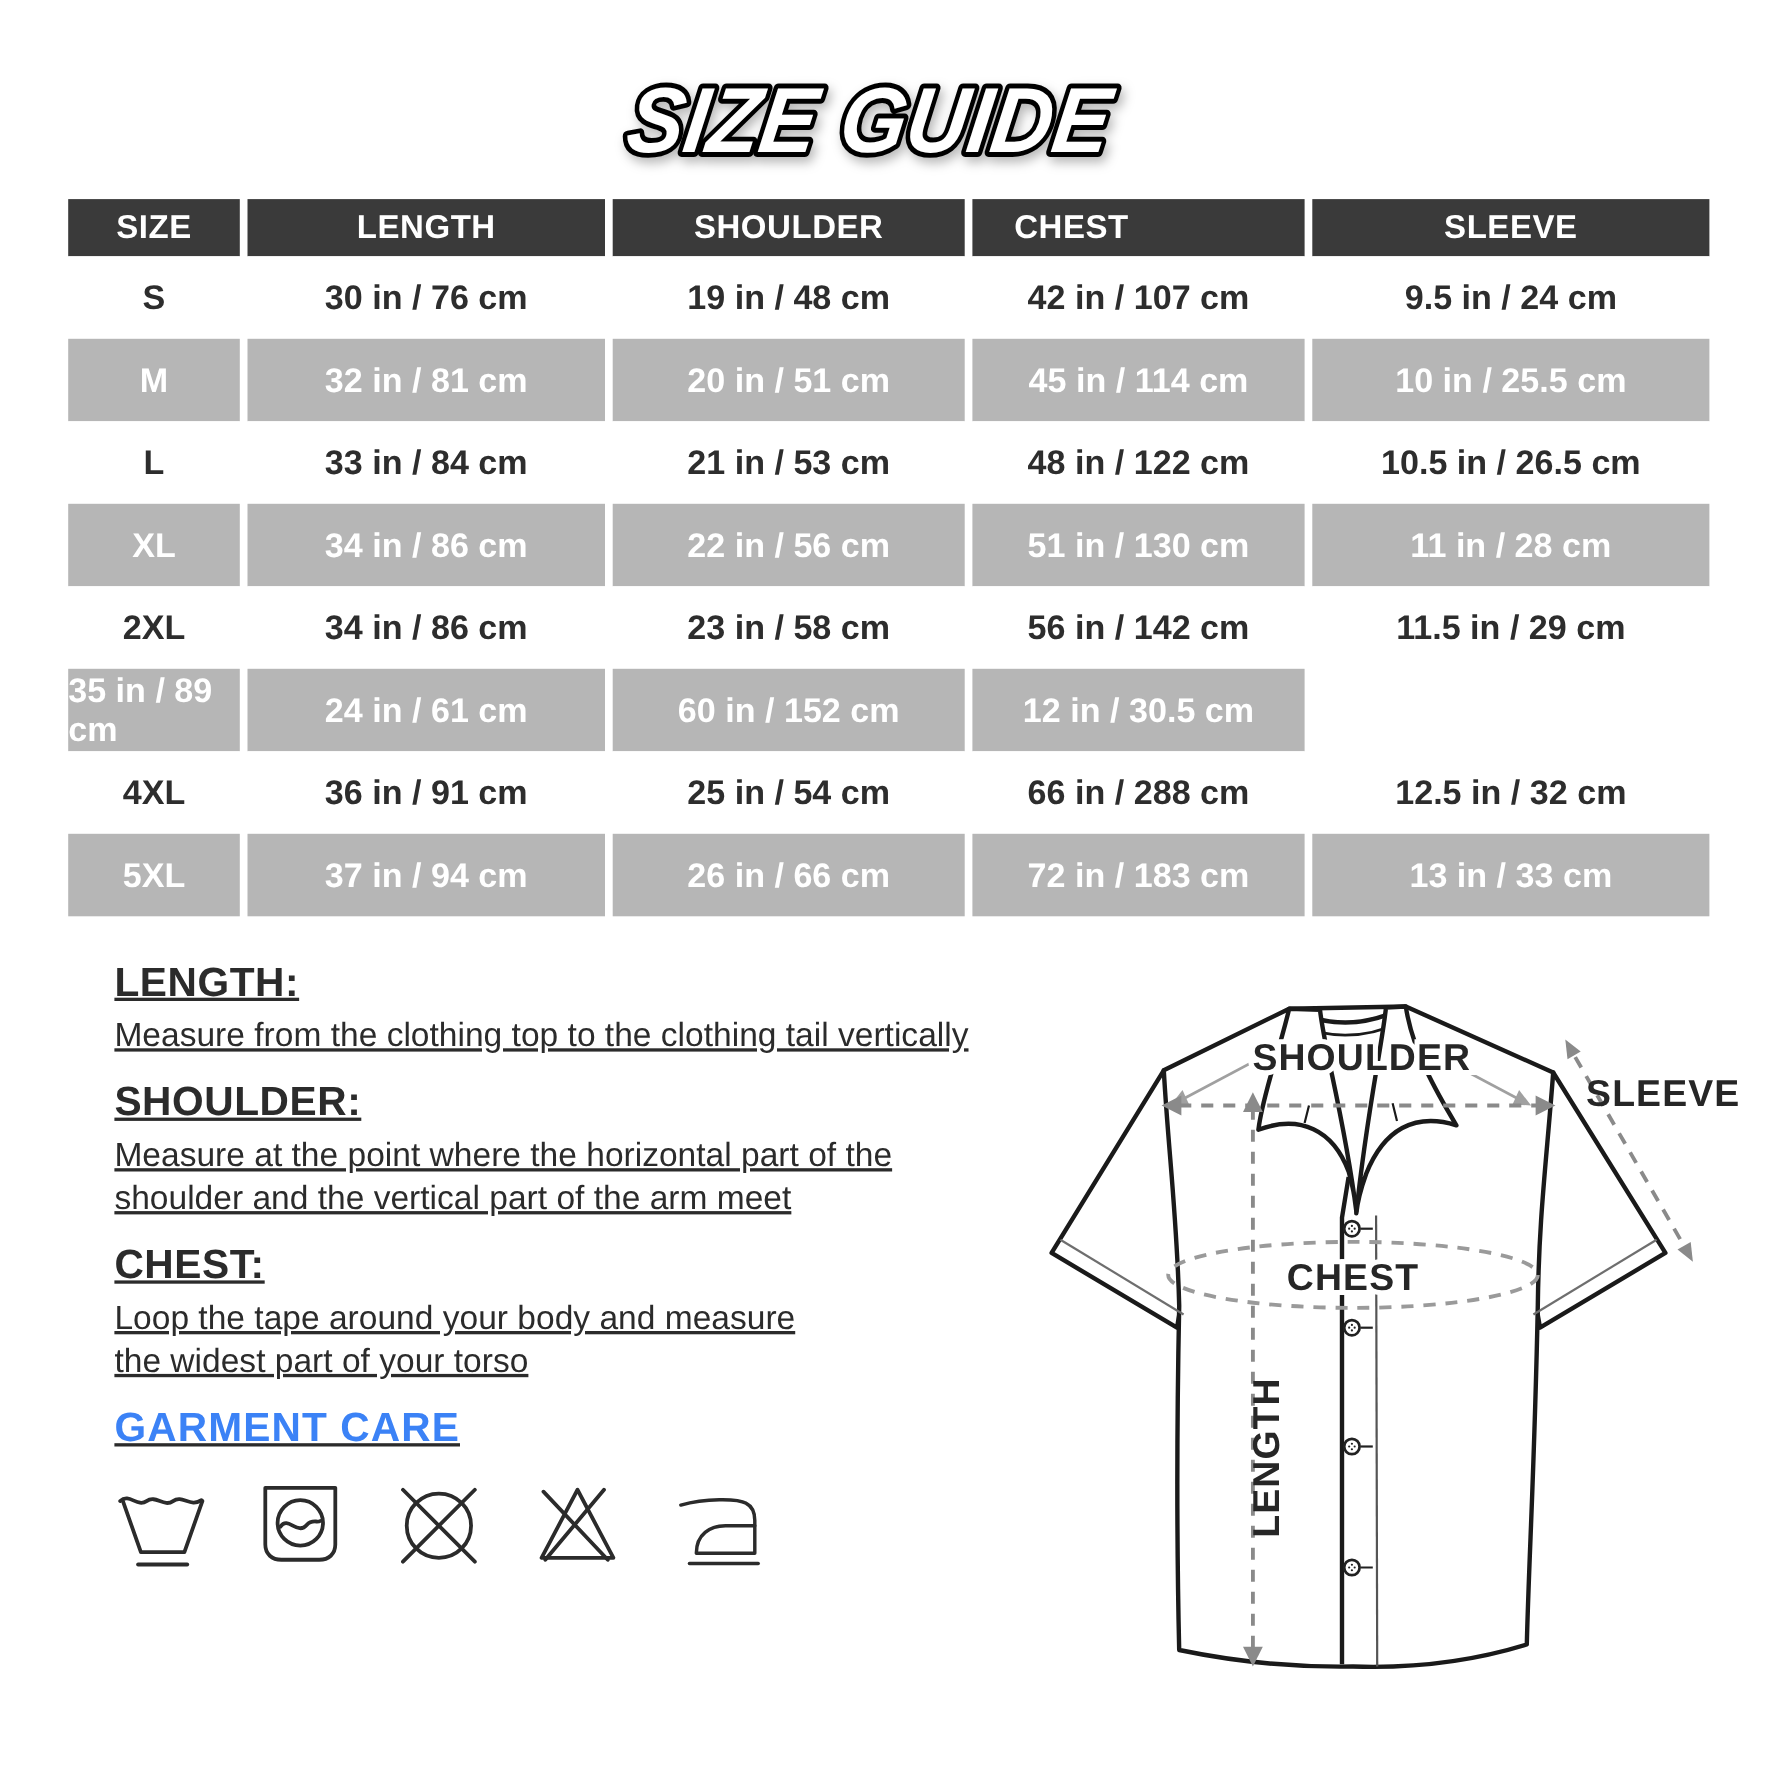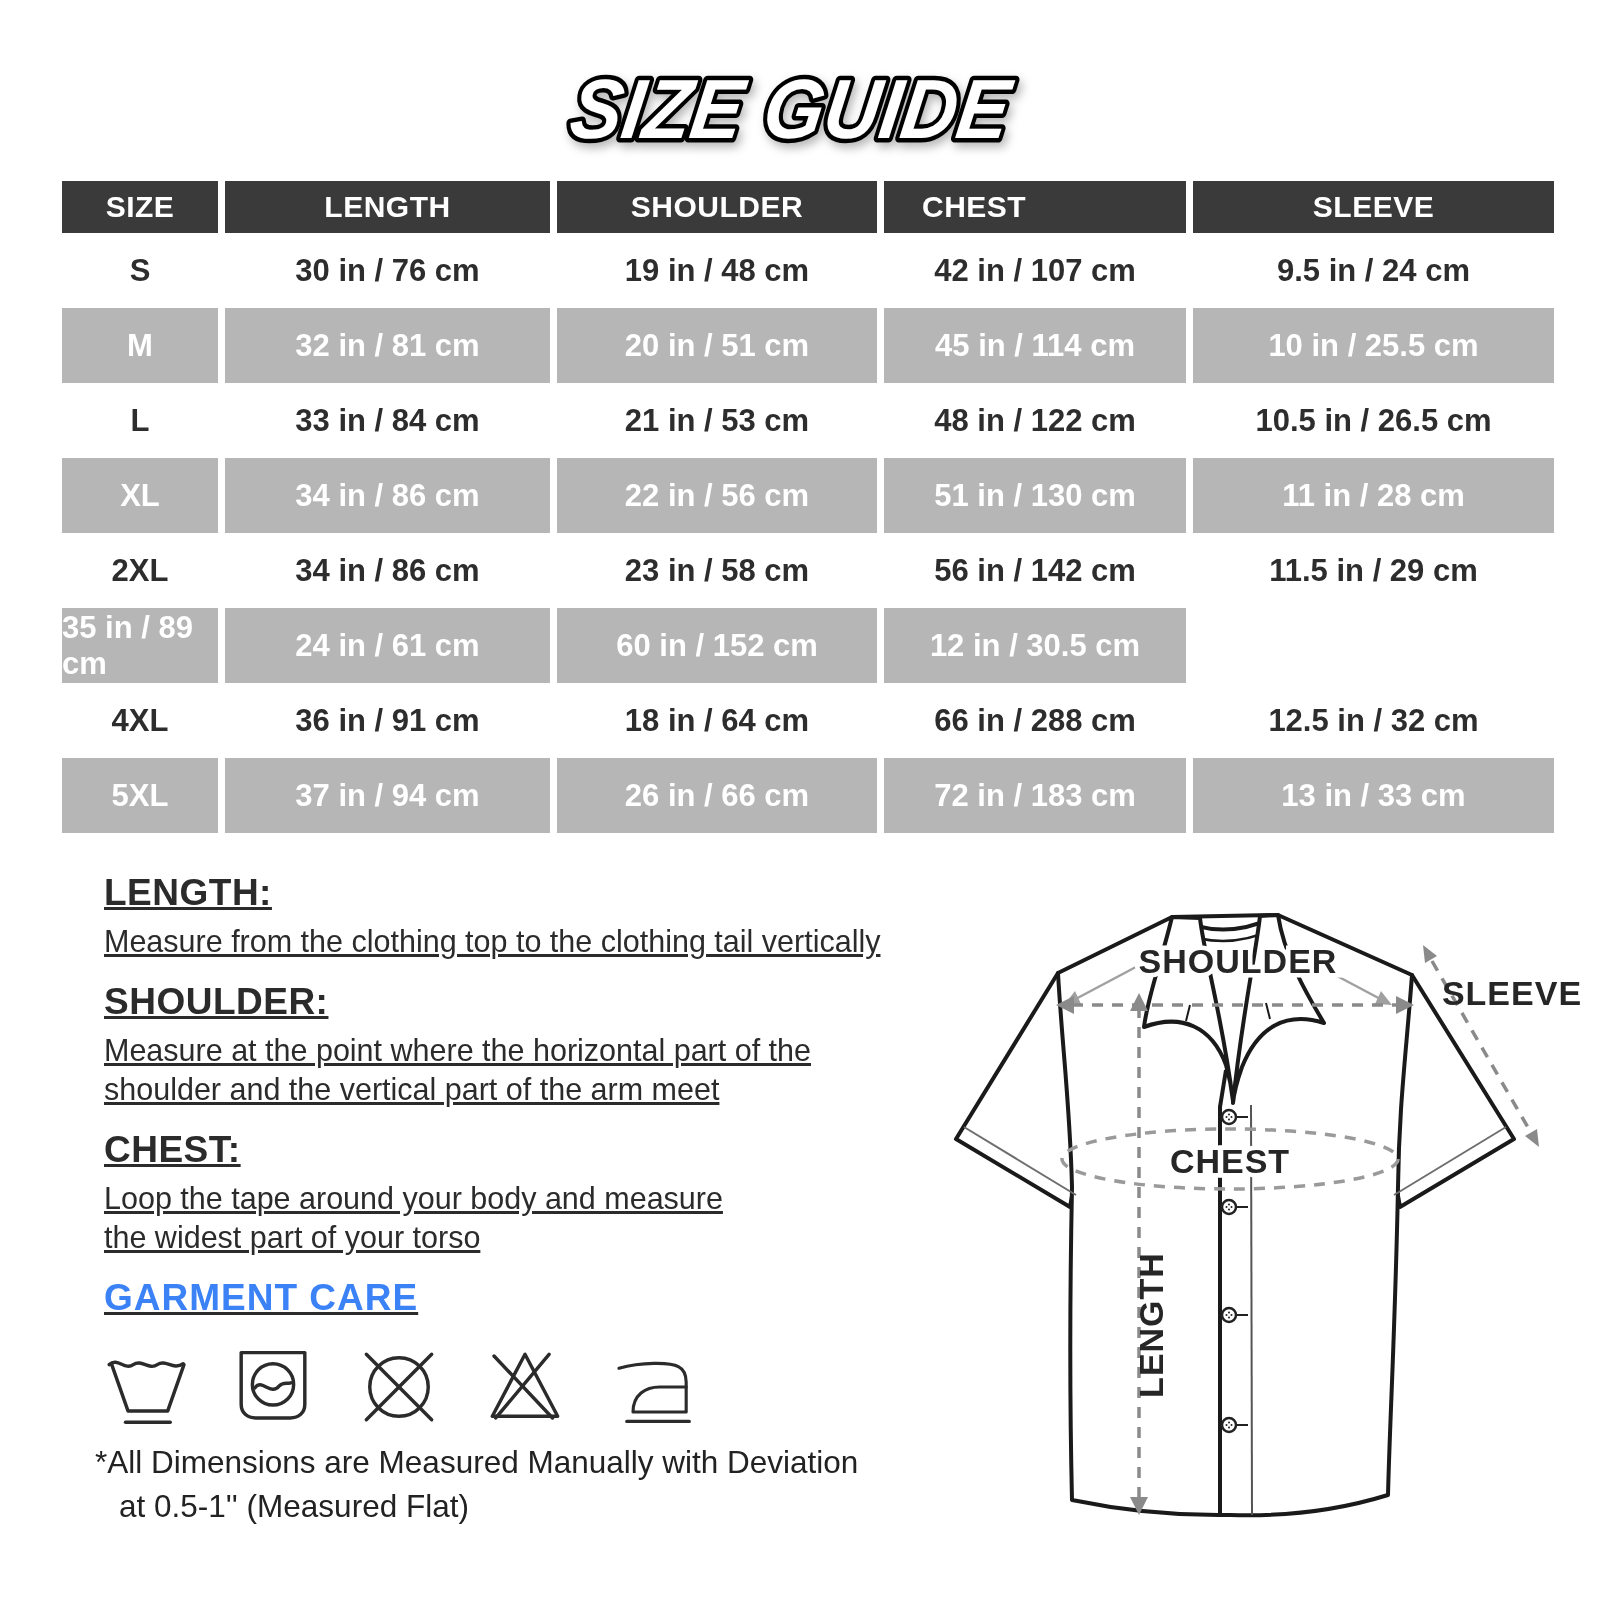--- a/index.html
+++ b/index.html
@@ -93,21 +93,21 @@
         </div>
         <div class="trow gray">
           <div class="cell">35 in / 89 cm</div>
           <div class="cell">24 in / 61 cm</div>
           <div class="cell">60 in / 152 cm</div>
           <div class="cell">12 in / 30.5 cm</div>
         </div>
         <div class="trow white">
           <div class="cell">4XL</div>
           <div class="cell">36 in / 91 cm</div>
-          <div class="cell">18 in / 64 cm</div>
+          <div class="cell">25 in / 54 cm</div>
           <div class="cell">66 in / 288 cm</div>
           <div class="cell">12.5 in / 32 cm</div>
         </div>
         <div class="trow gray">
           <div class="cell">5XL</div>
           <div class="cell">37 in / 94 cm</div>
           <div class="cell">26 in / 66 cm</div>
           <div class="cell">72 in / 183 cm</div>
           <div class="cell">13 in / 33 cm</div>
         </div>
@@ -153,24 +153,20 @@
         <path d="M78,12 L16,86"></path>
       </svg>
       <svg viewBox="0 0 110 100">
         <path d="M14,26 C42,18 80,18 90,24 C98,28 100,36 100,44 L100,50"></path>
         <path d="M32,82 C32,60 48,50 66,50 L100,50 L100,82 Z"></path>
         <path d="M24,94 L104,94"></path>
       </svg>
     </div>
   </div>
 
-  <div class="footnote">
-    <div>*All Dimensions are Measured Manually with Deviation</div>
-    <div class="l2">at 0.5-1''  (Measured Flat)</div>
-  </div>
 
   <svg class="shirt-svg" viewBox="0 0 700 700">
 
     <g fill="#ffffff" stroke="#1a1a1a" stroke-width="4" stroke-linejoin="round">
       <polygon points="138,118 36,284 150,352 164,272"></polygon>
       <polygon points="492,120 594,284 480,352 466,272"></polygon>
       <path d="M138,118 L252,62 L358,60 L492,120 C486,200 479,250 478,332 C475,480 470,560 468,640 C400,661 340,661 310,660 C250,661 200,655 152,645 C150,560 149,480 152,332 C150,250 142,190 138,118 Z"></path>
     </g>
     <g fill="none" stroke="#6e6e6e" stroke-width="2">
       <path d="M44,272 L156,340"></path>

